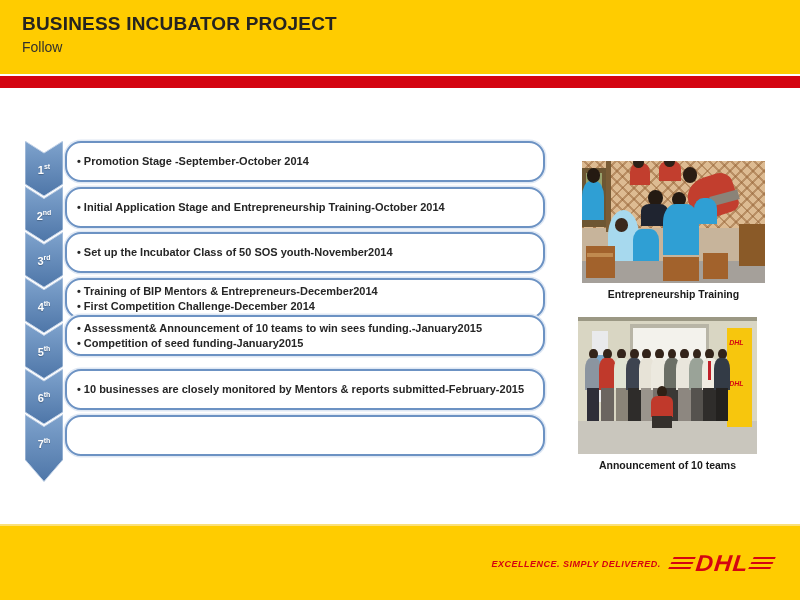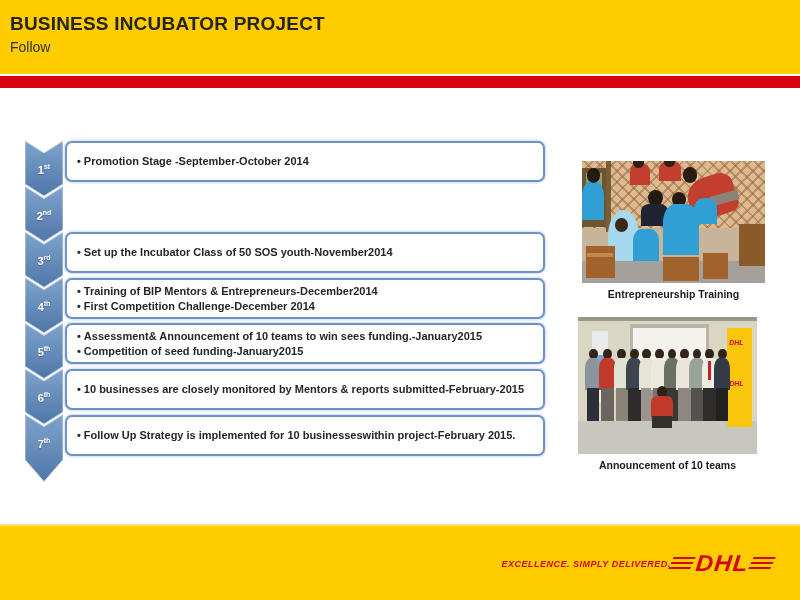--- a/index.html
+++ b/index.html
@@ -7,52 +7,52 @@
     width:800px;height:600px;overflow:hidden;background:#ffffff;
     font-family:"Liberation Sans", sans-serif;
     position:relative;
     --dhl-yellow:#FFCC00;
     --dhl-red:#D40511;
     --chev-blue:#5b83b5;
     --box-border:#6c92c3;
   }
   
   .band-yellow-top{height:74px;background:var(--dhl-yellow);}
-  .header-text{padding:13px 0 0 10px;}
+  .header-text{padding:13px 0 0 22px;}
   .slide-title{font-size:19px;font-weight:bold;color:#262420;letter-spacing:.2px;}
   .slide-subtitle{font-size:14px;color:#33312c;margin-top:4px;}
   .band-gap{height:2px;background:#ffffff;}
   .band-red{height:12px;background:var(--dhl-red);}
 
   
   .timeline{position:absolute;left:25px;top:141px;width:520px;height:350px;}
   .chev-rail{position:absolute;left:0;top:0;}
   .stage-label{
     position:absolute;left:0;width:38px;text-align:center;
     color:#ffffff;font-size:11px;font-weight:bold;line-height:1;
     text-shadow:0 1px 1px rgba(0,0,0,.25);
   }
   .stage-label sup{font-size:7px;}
   .stage-box{
     position:absolute;left:40px;right:0;height:41px;
     background:#ffffff;
     border:2px solid var(--box-border);
-    border-radius:7px;
+    border-radius:16px;
     box-shadow:0 0 0 1.5px #dfe8f4;
     display:flex;flex-direction:column;justify-content:center;
     padding:2px 10px;box-sizing:border-box;
   }
   .stage-box .line{
     font-size:11px;font-weight:bold;color:#262626;line-height:1.34;
     white-space:nowrap;overflow:hidden;
   }
   .stage-box .line::before{content:"\2022";margin-right:3px;}
   .stage-box .line:empty{display:none;}
   .b0{top:0px;} .b1{top:46px;} .b2{top:91px;} .b3{top:137px;}
-  .b4{top:182px;} .b5{top:228px;} .b6{top:274px;}
+  .b4{top:174px;} .b5{top:228px;} .b6{top:274px;}
   .l0{top:22px;} .l1{top:68px;} .l2{top:113px;} .l3{top:159px;}
   .l4{top:204px;} .l5{top:250px;} .l6{top:296px;}
 
   
   .figure{position:absolute;}
   .photo{position:relative;overflow:hidden;}
   .photo div{position:absolute;}
   .fig-training{left:582px;top:161px;width:183px;}
   .fig-training .photo{width:183px;height:122px;background:linear-gradient(#c7b49b 0 82%, #a5a09a 82% 100%);}
   .fig-announce{left:578px;top:317px;width:179px;}
@@ -69,21 +69,21 @@
       repeating-linear-gradient(-45deg, rgba(150,100,55,.5) 0 2px, transparent 2px 8px);
   }
 
   
   .footer{
     position:absolute;left:0;bottom:0;width:800px;height:76px;
     background:var(--dhl-yellow);border-top:2px solid #fbe07a;box-sizing:border-box;
   }
   .footer-content{
     position:absolute;right:27px;top:50%;transform:translateY(-50%);
-    display:flex;align-items:center;gap:0;
+    display:flex;align-items:center;gap:10px;
   }
   .tagline{
     color:var(--dhl-red);font-size:9px;font-weight:bold;font-style:italic;
     letter-spacing:.5px;
   }
   .dhl-logo{display:flex;align-items:center;gap:4px;color:var(--dhl-red);}
   .logo-stripes{
     width:22px;height:13px;transform:skewX(-25deg);
     background:repeating-linear-gradient(180deg, var(--dhl-red) 0 2.6px, transparent 2.6px 5.2px);
   }
@@ -125,36 +125,38 @@
   <div class="stage-label l1"><span>2</span><sup>nd</sup></div>
   <div class="stage-label l2"><span>3</span><sup>rd</sup></div>
   <div class="stage-label l3"><span>4</span><sup>th</sup></div>
   <div class="stage-label l4"><span>5</span><sup>th</sup></div>
   <div class="stage-label l5"><span>6</span><sup>th</sup></div>
   <div class="stage-label l6"><span>7</span><sup>th</sup></div>
 
   <div class="stage-box b0">
       <div class="line">Promotion Stage -September-October 2014</div>
     </div>
+  <div class="stage-box b1">
+      <div class="line">Initial Application Stage and  Entrepreneurship Training-October 2014</div>
+    </div>
   <div class="stage-box b2">
       <div class="line">Set up the Incubator Class of 50 SOS youth-November2014</div>
     </div>
   <div class="stage-box b3">
       <div class="line">Training of BIP Mentors &amp; Entrepreneurs-December2014</div>
       <div class="line">First Competition Challenge-December 2014</div>
     </div>
   <div class="stage-box b4">
       <div class="line">Assessment&amp; Announcement of 10 teams to win sees funding.-January2015</div>
       <div class="line">Competition of seed funding-January2015</div>
     </div>
   <div class="stage-box b5">
       <div class="line">10 businesses  are closely monitored by Mentors &amp; reports submitted-February-2015</div>
     </div>
   <div class="stage-box b6">
-      <div class="line">Follow Up Strategy is implemented for 10 businesseswithin project-February 2015.</div>
     </div>
 </div>
 
 <div class="figure fig-training">
   <div class="photo" id="artTraining">
     <div class="lattice"></div>
   <div style="left: 0%; top: 6%; width: 13%; height: 48%; background: rgb(109, 86, 51);"></div>
       <div style="left: 2%; top: 10%; width: 9%; height: 38%; background: rgb(150, 160, 107);"></div>
       <div style="left: 13%; top: 0%; width: 3%; height: 58%; background: rgb(122, 92, 54);"></div>
       <div style="left: 86%; top: 52%; width: 14%; height: 34%; background: rgb(138, 90, 40);"></div>

